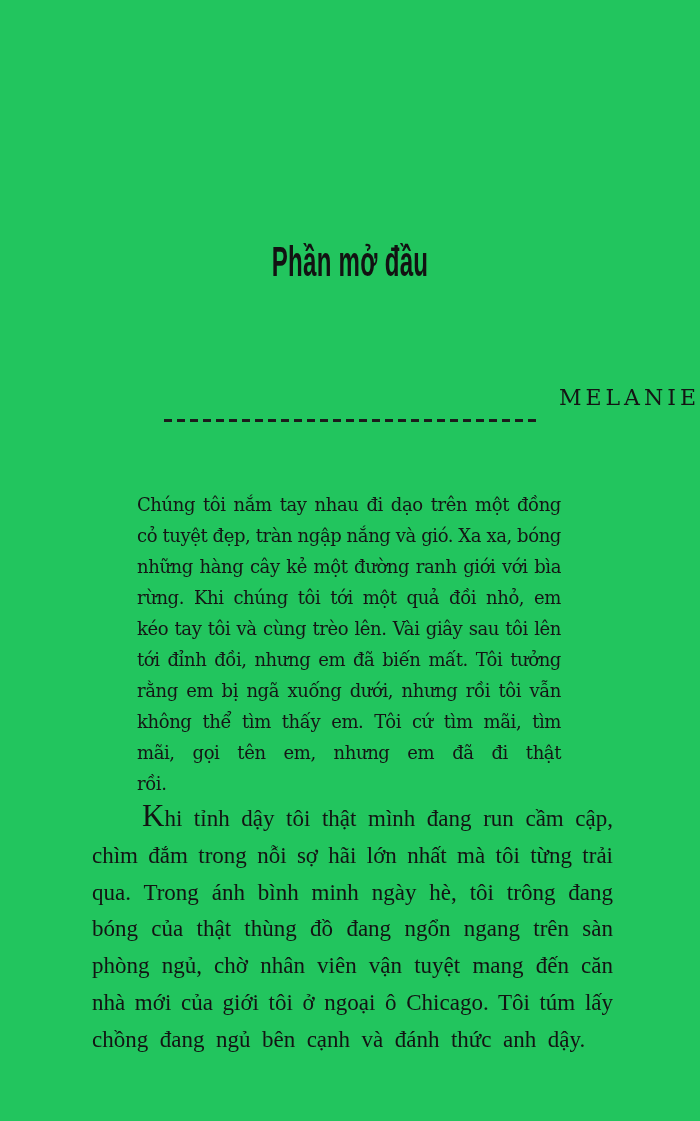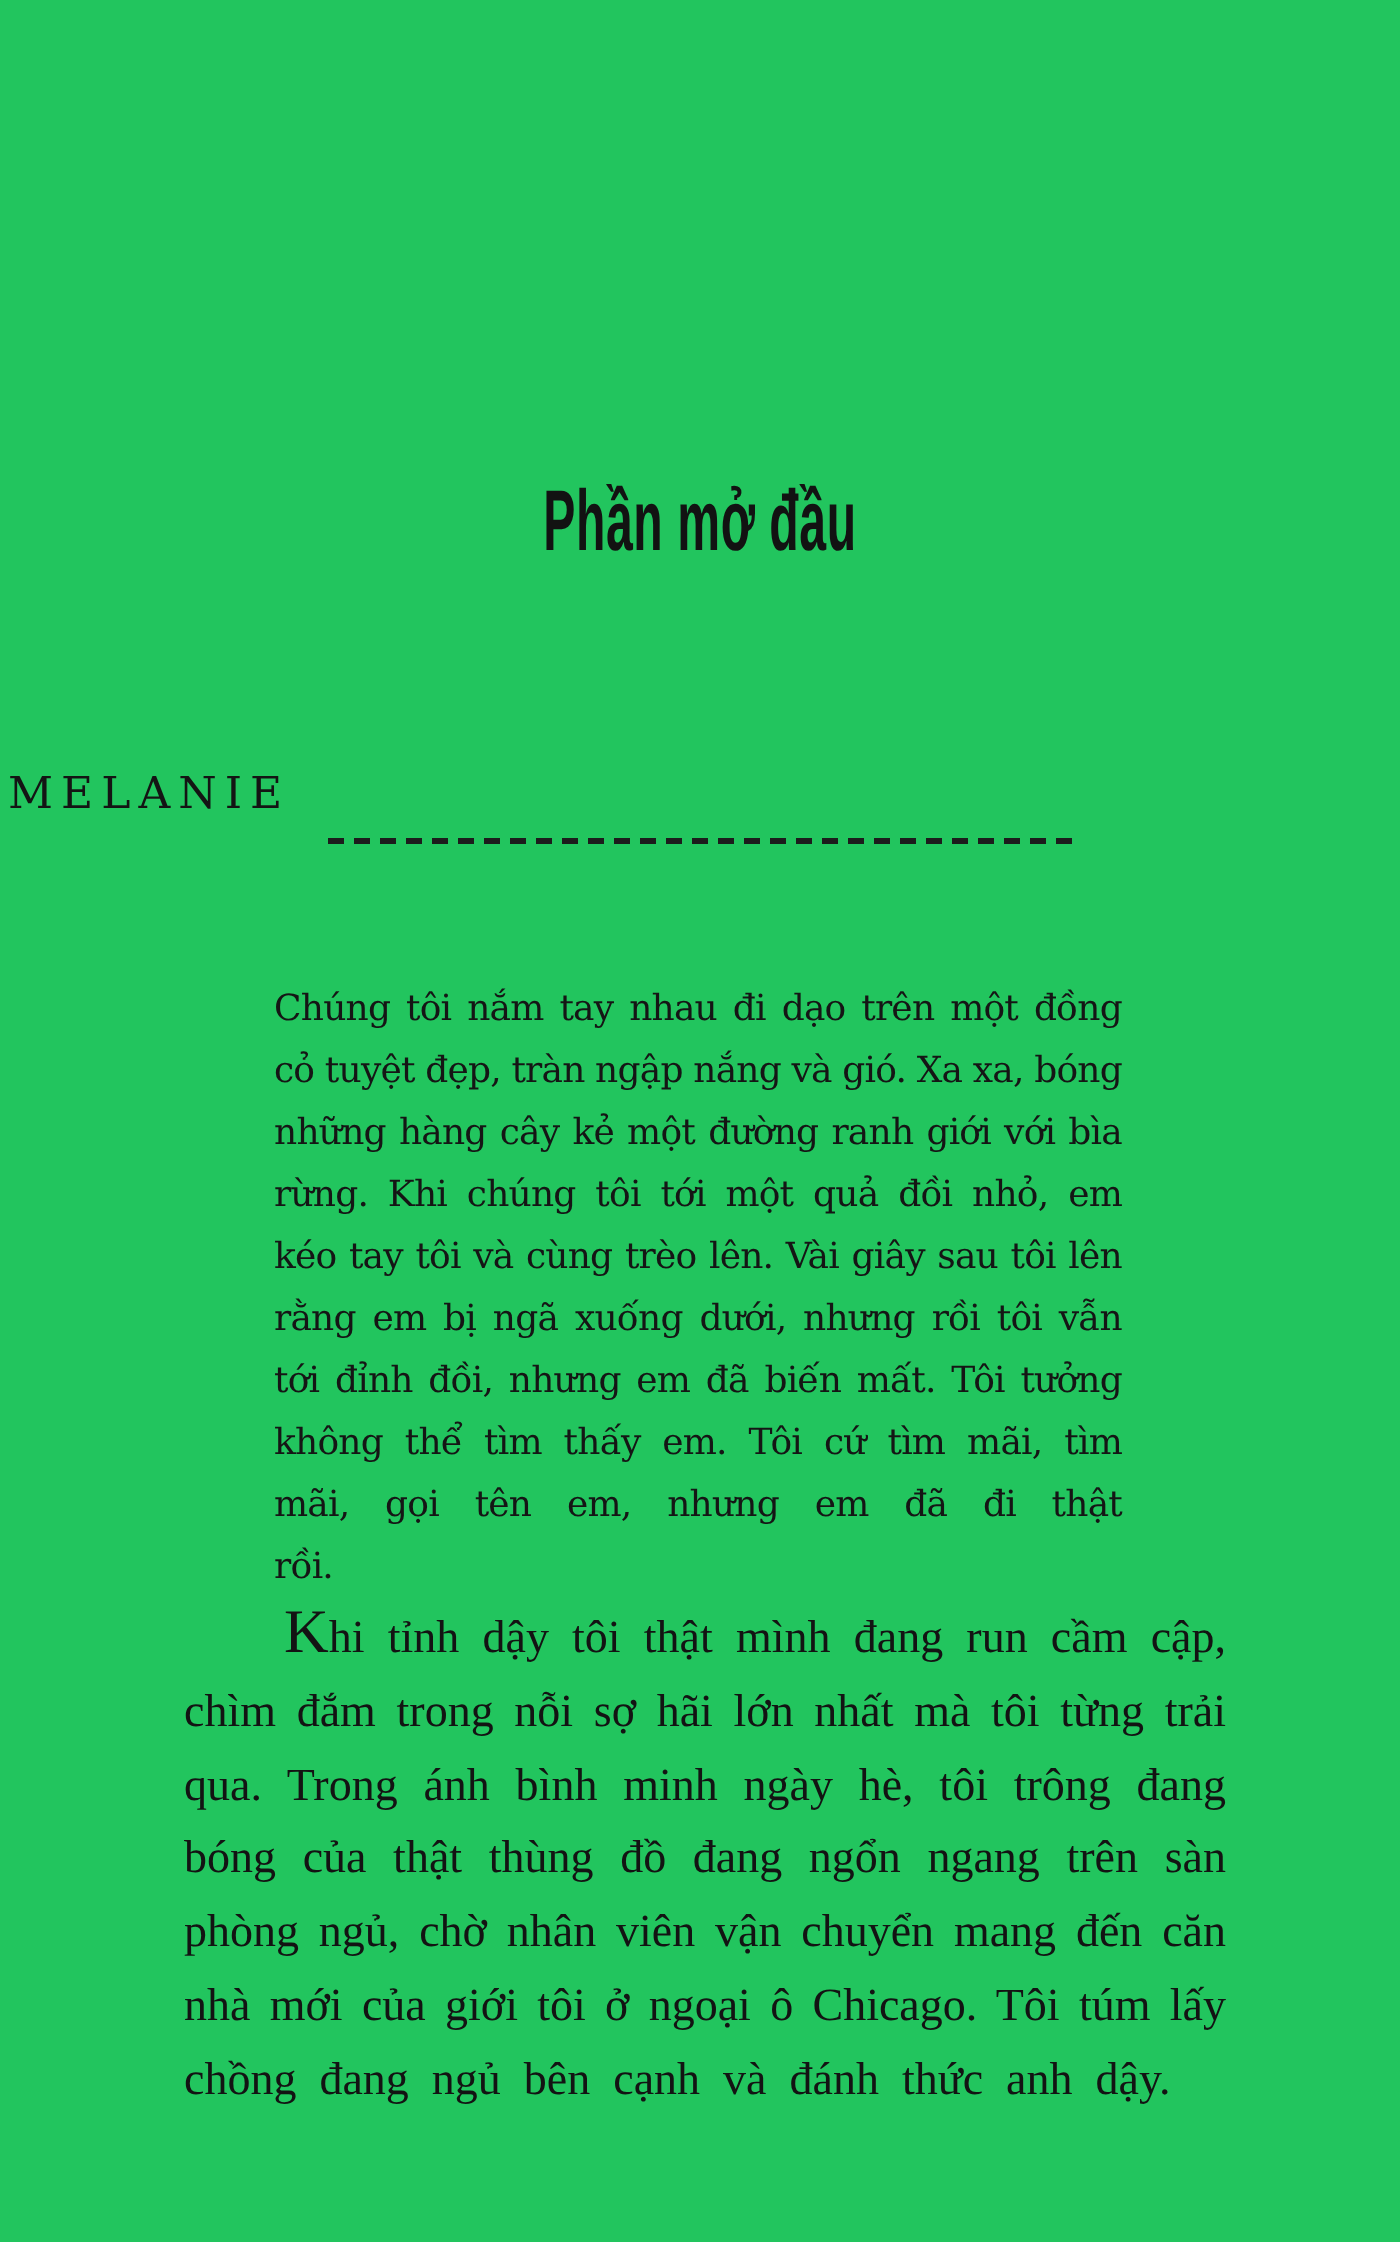--- a/index.html
+++ b/index.html
@@ -26,21 +26,21 @@
     letter-spacing: 0.5px;
     transform: scaleX(0.56);
     transform-origin: 50% 50%;
     color: #121212;
   }
   .narrator {
     position: absolute;
     top: 385px;
     left: 0;
     width: 700px;
-    text-align: left;
+    text-align: right;
     font-family: "DejaVu Serif", serif;
     font-size: 22px;
     line-height: 25px;
     letter-spacing: 4px;
     padding-left: 4px;
     box-sizing: border-box;
     color: #141414;
   }
   .dateline-wrap {
     position: absolute;
@@ -108,29 +108,29 @@
   <div class="dateline-wrap">
     <div class="dash-rule"></div>
   </div>
 
   <div class="para para-quote">
     <div class="line">Chúng tôi nắm tay nhau đi dạo trên một đồng</div>
     <div class="line">cỏ tuyệt đẹp, tràn ngập nắng và gió. Xa xa, bóng</div>
     <div class="line">những hàng cây kẻ một đường ranh giới với bìa</div>
     <div class="line">rừng. Khi chúng tôi tới một quả đồi nhỏ, em</div>
     <div class="line">kéo tay tôi và cùng trèo lên. Vài giây sau tôi lên</div>
+    <div class="line">tới đỉnh đồi, nhưng em đã biến mất. Tôi tưởng</div>
     <div class="line">rằng em bị ngã xuống dưới, nhưng rồi tôi vẫn</div>
-    <div class="line">tới đỉnh đồi, nhưng em đã biến mất. Tôi tưởng</div>
     <div class="line">không thể tìm thấy em. Tôi cứ tìm mãi, tìm</div>
     <div class="line last">mãi, gọi tên em, nhưng em đã đi thật rồi.</div>
   </div>
 
   <div class="para para-body">
     <div class="line indent"><span class="lead-cap">K</span><span>hi tỉnh dậy tôi thật mình đang run cầm cập,</span></div>
     <div class="line">chìm đắm trong nỗi sợ hãi lớn nhất mà tôi từng trải</div>
     <div class="line">qua. Trong ánh bình minh ngày hè, tôi trông đang</div>
     <div class="line">bóng của thật thùng đồ đang ngổn ngang trên sàn</div>
-    <div class="line">phòng ngủ, chờ nhân viên vận chuyển mang đến căn</div>
+    <div class="line">phòng ngủ, chờ nhân viên vận tuyệt mang đến căn</div>
     <div class="line">nhà mới của giới tôi ở ngoại ô Chicago. Tôi túm lấy</div>
     <div class="line last">chồng đang ngủ bên cạnh và đánh thức anh dậy.</div>
   </div>
 
 </div>
 
 </body></html>

